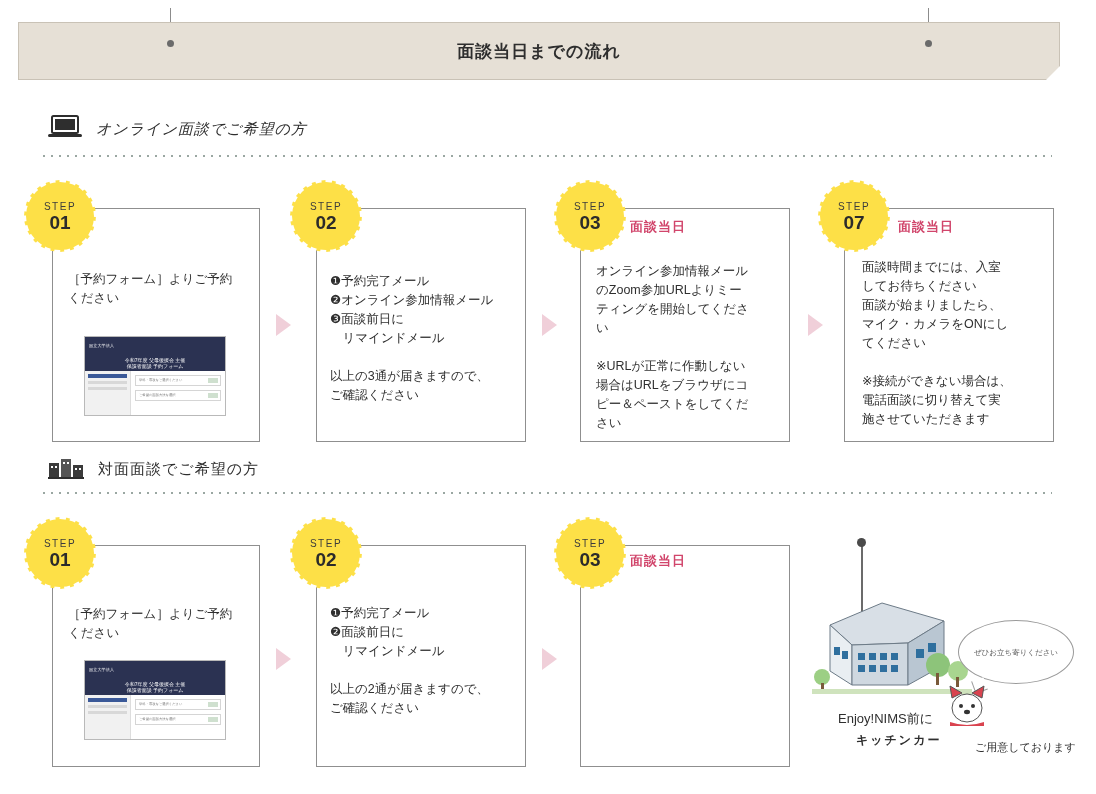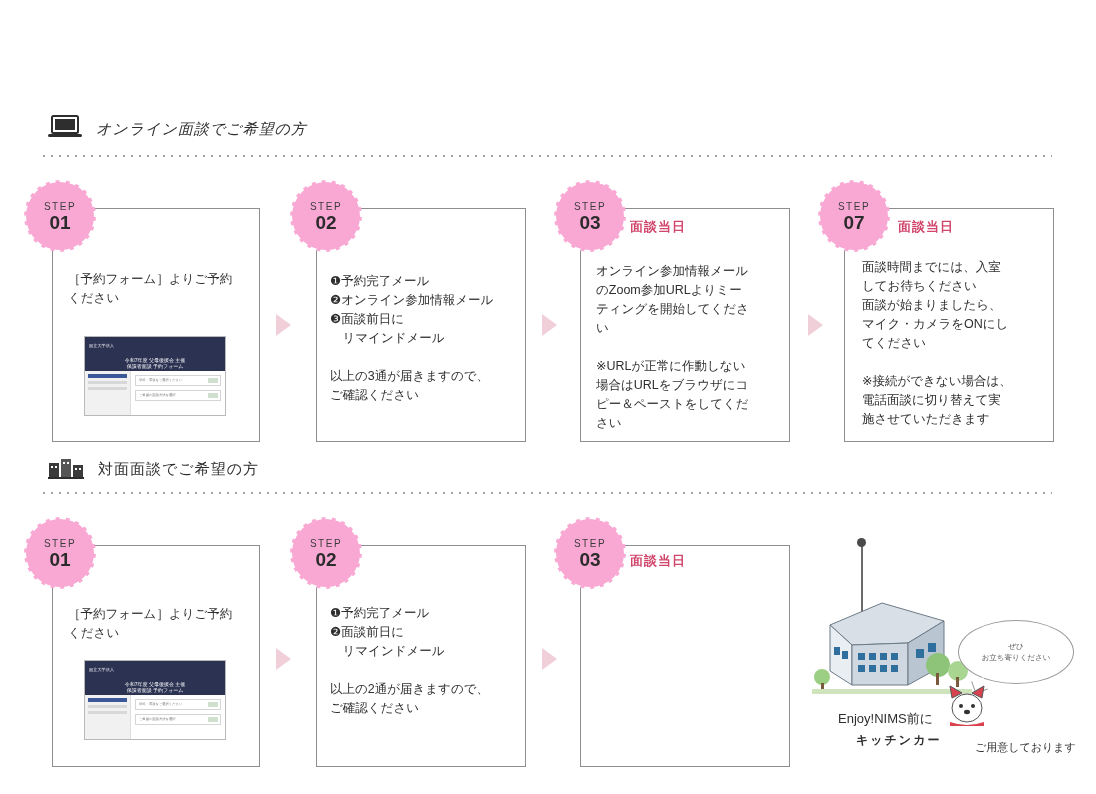--- a/index.html
+++ b/index.html
@@ -45,21 +45,21 @@
     background-image:radial-gradient(circle, #9aa7a2 1.1px, transparent 1.2px);
     background-size:8px 2px;background-repeat:repeat-x;
   }
 
   
   .card{
     position:absolute;border:1px solid #8f8f8f;background:#fff;box-sizing:border-box;
   }
   .badge{
     position:absolute;width:72px;height:72px;border-radius:50%;
-    background:#f9a8d4;border:2px dashed #ffffff;
+    background:#fde047;border:2px dashed #ffffff;
     display:flex;flex-direction:column;align-items:center;justify-content:center;
     box-sizing:border-box;z-index:5;
   }
   .badge .s{font-size:10px;letter-spacing:1.5px;color:#3c3c3c;line-height:13px;}
   .badge .n{font-size:19px;font-weight:bold;color:#2b2b2b;line-height:20px;}
   .today{
     position:absolute;font-size:13px;font-weight:bold;color:#d1456b;letter-spacing:1px;
   }
   .ctext{
     position:absolute;font-size:12.5px;line-height:19px;color:#2f2f2f;white-space:pre-line;
@@ -89,37 +89,45 @@
   .ribbon .body{position:absolute;left:0;top:0;width:196px;height:30px;background:#f3c2cf;}
   .ribbon .notch{position:absolute;right:0;top:0;width:0;height:0;border-top:15px solid #fff;border-bottom:15px solid #fff;border-left:14px solid transparent;}
   .ribbon .txt{position:absolute;left:0;top:0;width:186px;height:30px;display:flex;align-items:center;justify-content:center;font-size:9.5px;letter-spacing:2px;color:#4a3b40;}
   .ribbon-stem{position:absolute;left:861px;top:541px;width:2px;height:80px;background:#6b6b6b;}
   .ribbon-dot{position:absolute;left:857px;top:538px;width:9px;height:9px;border-radius:50%;background:#4a4a4a;}
 
   .bldg{position:absolute;}
   .bubble{
     position:absolute;left:958px;top:620px;width:114px;height:62px;
     border:1px solid #9a9a9a;border-radius:50%/50%;background:#fff;
-    display:flex;flex-direction:column;align-items:center;justify-content:center;
+    display:flex;flex-direction:row;align-items:center;justify-content:center;
     font-size:7.5px;color:#555;line-height:11px;text-align:center;
   }
   .bubble:after{
     content:"";position:absolute;left:14px;bottom:-9px;width:12px;height:12px;
     border-left:1px solid #9a9a9a;border-bottom:1px solid #9a9a9a;
     background:#fff;transform:rotate(-20deg);
   }
   .capt1{position:absolute;left:838px;top:710px;font-size:13px;color:#2f2f2f;}
   .capt2{position:absolute;left:856px;top:732px;font-size:12px;letter-spacing:2px;color:#2f2f2f;font-weight:bold;}
   .capt3{position:absolute;left:975px;top:740px;font-size:11px;color:#2f2f2f;}
 </style>
 </head>
 <body>
 
 <div class="page">
 
+  <div class="hdr-wrap">
+    <div class="pin left"></div>
+    <div class="pin right"></div>
+    <div class="hdr-band"></div>
+    <div class="hdr-title">面談当日までの流れ</div>
+    <div class="pin-dot left"></div>
+    <div class="pin-dot right"></div>
+  </div>
 
   <div class="sec" style="left:48px;top:114px;width:1012px;font-style:italic;">
     <div class="sec-head">
       <span>
         <svg width="34" height="24" viewBox="0 0 34 24">
           <rect x="4" y="1" width="26" height="17" rx="1.5" fill="none" stroke="#2e2e2e" stroke-width="2"></rect>
           <rect x="7" y="4" width="20" height="11" fill="#2e2e2e"></rect>
           <rect x="0" y="19" width="34" height="3" rx="1.5" fill="#2e2e2e"></rect>
         </svg>
       </span>

